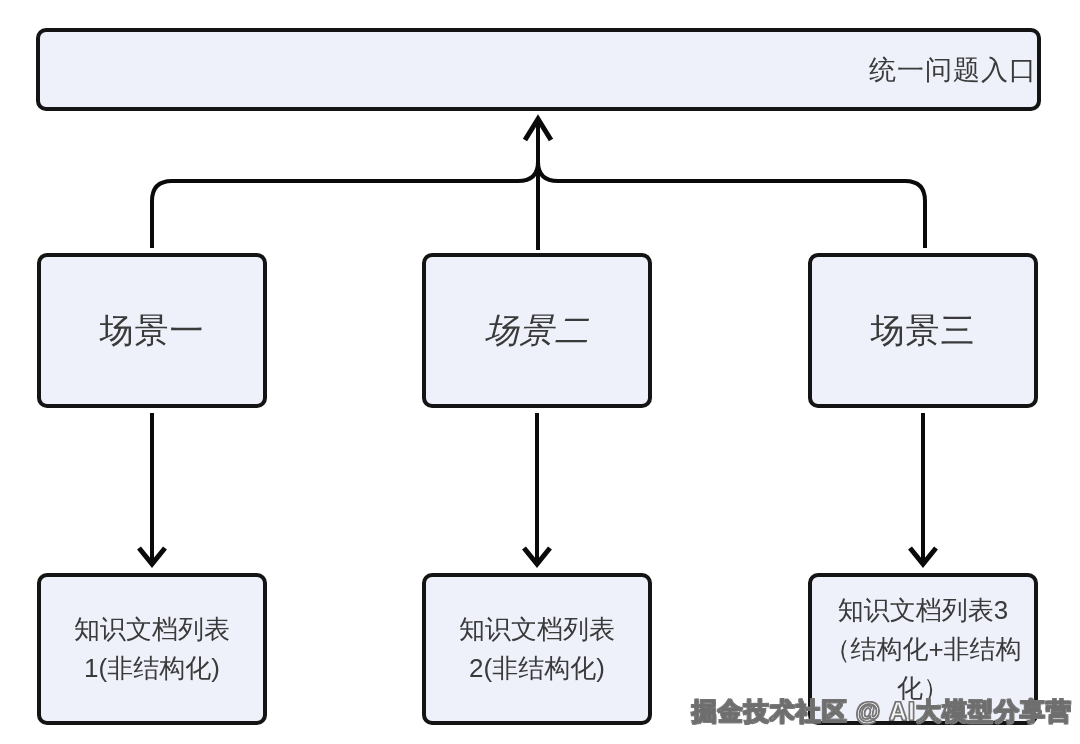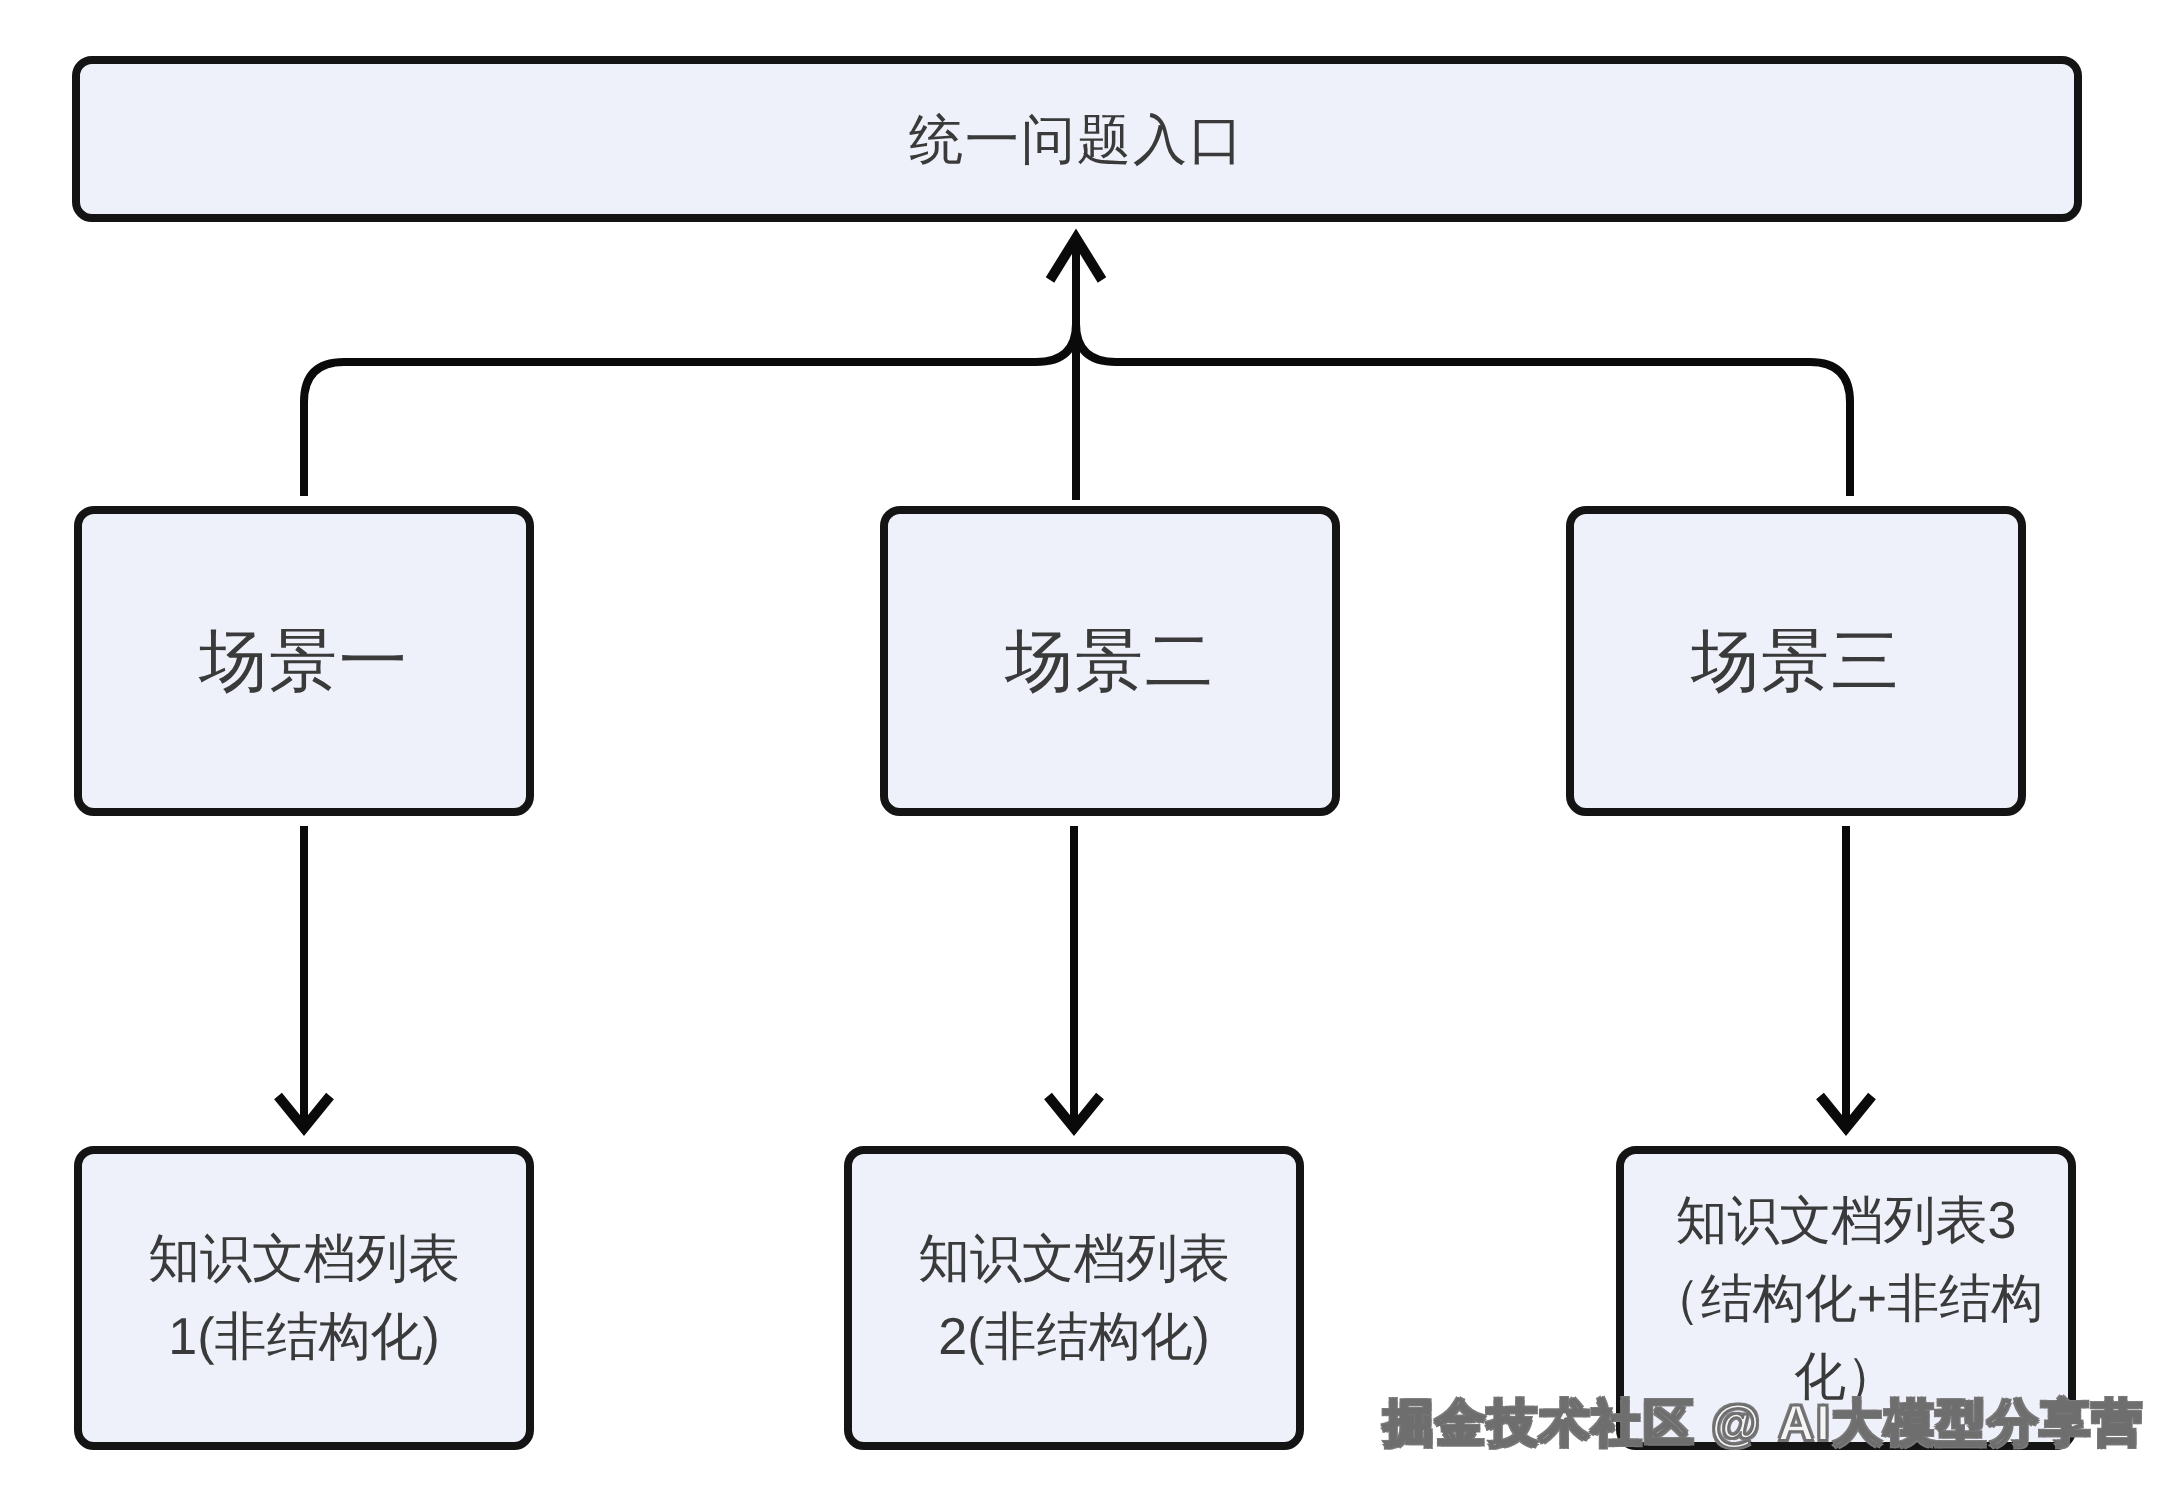--- a/index.html
+++ b/index.html
@@ -25,30 +25,31 @@
     align-items: center;
     justify-content: center;
     text-align: center;
     color: #3a3a3a;
   }
   .node-top {
     left: 36px; top: 28px;
     width: 1005px; height: 83px;
     font-size: 27px;
     letter-spacing: 1px;
+    justify-content: flex-end;
   }
   .node-scene {
     top: 253px;
     width: 230px; height: 155px;
     font-size: 34px;
     letter-spacing: 1px;
   }
   .scene-1 { left: 37px; }
-  .scene-2 { left: 440px; }
-  .scene-3 { left: 783px; }
+  .scene-2 { left: 422px; font-style: italic; }
+  .scene-3 { left: 808px; }
   .node-doc {
     top: 573px;
     width: 230px; height: 152px;
     font-size: 26px;
     line-height: 1.5;
     white-space: pre-line;
   }
   .doc-1 { left: 37px; }
   .doc-2 { left: 422px; }
   .doc-3 { left: 808px; }

